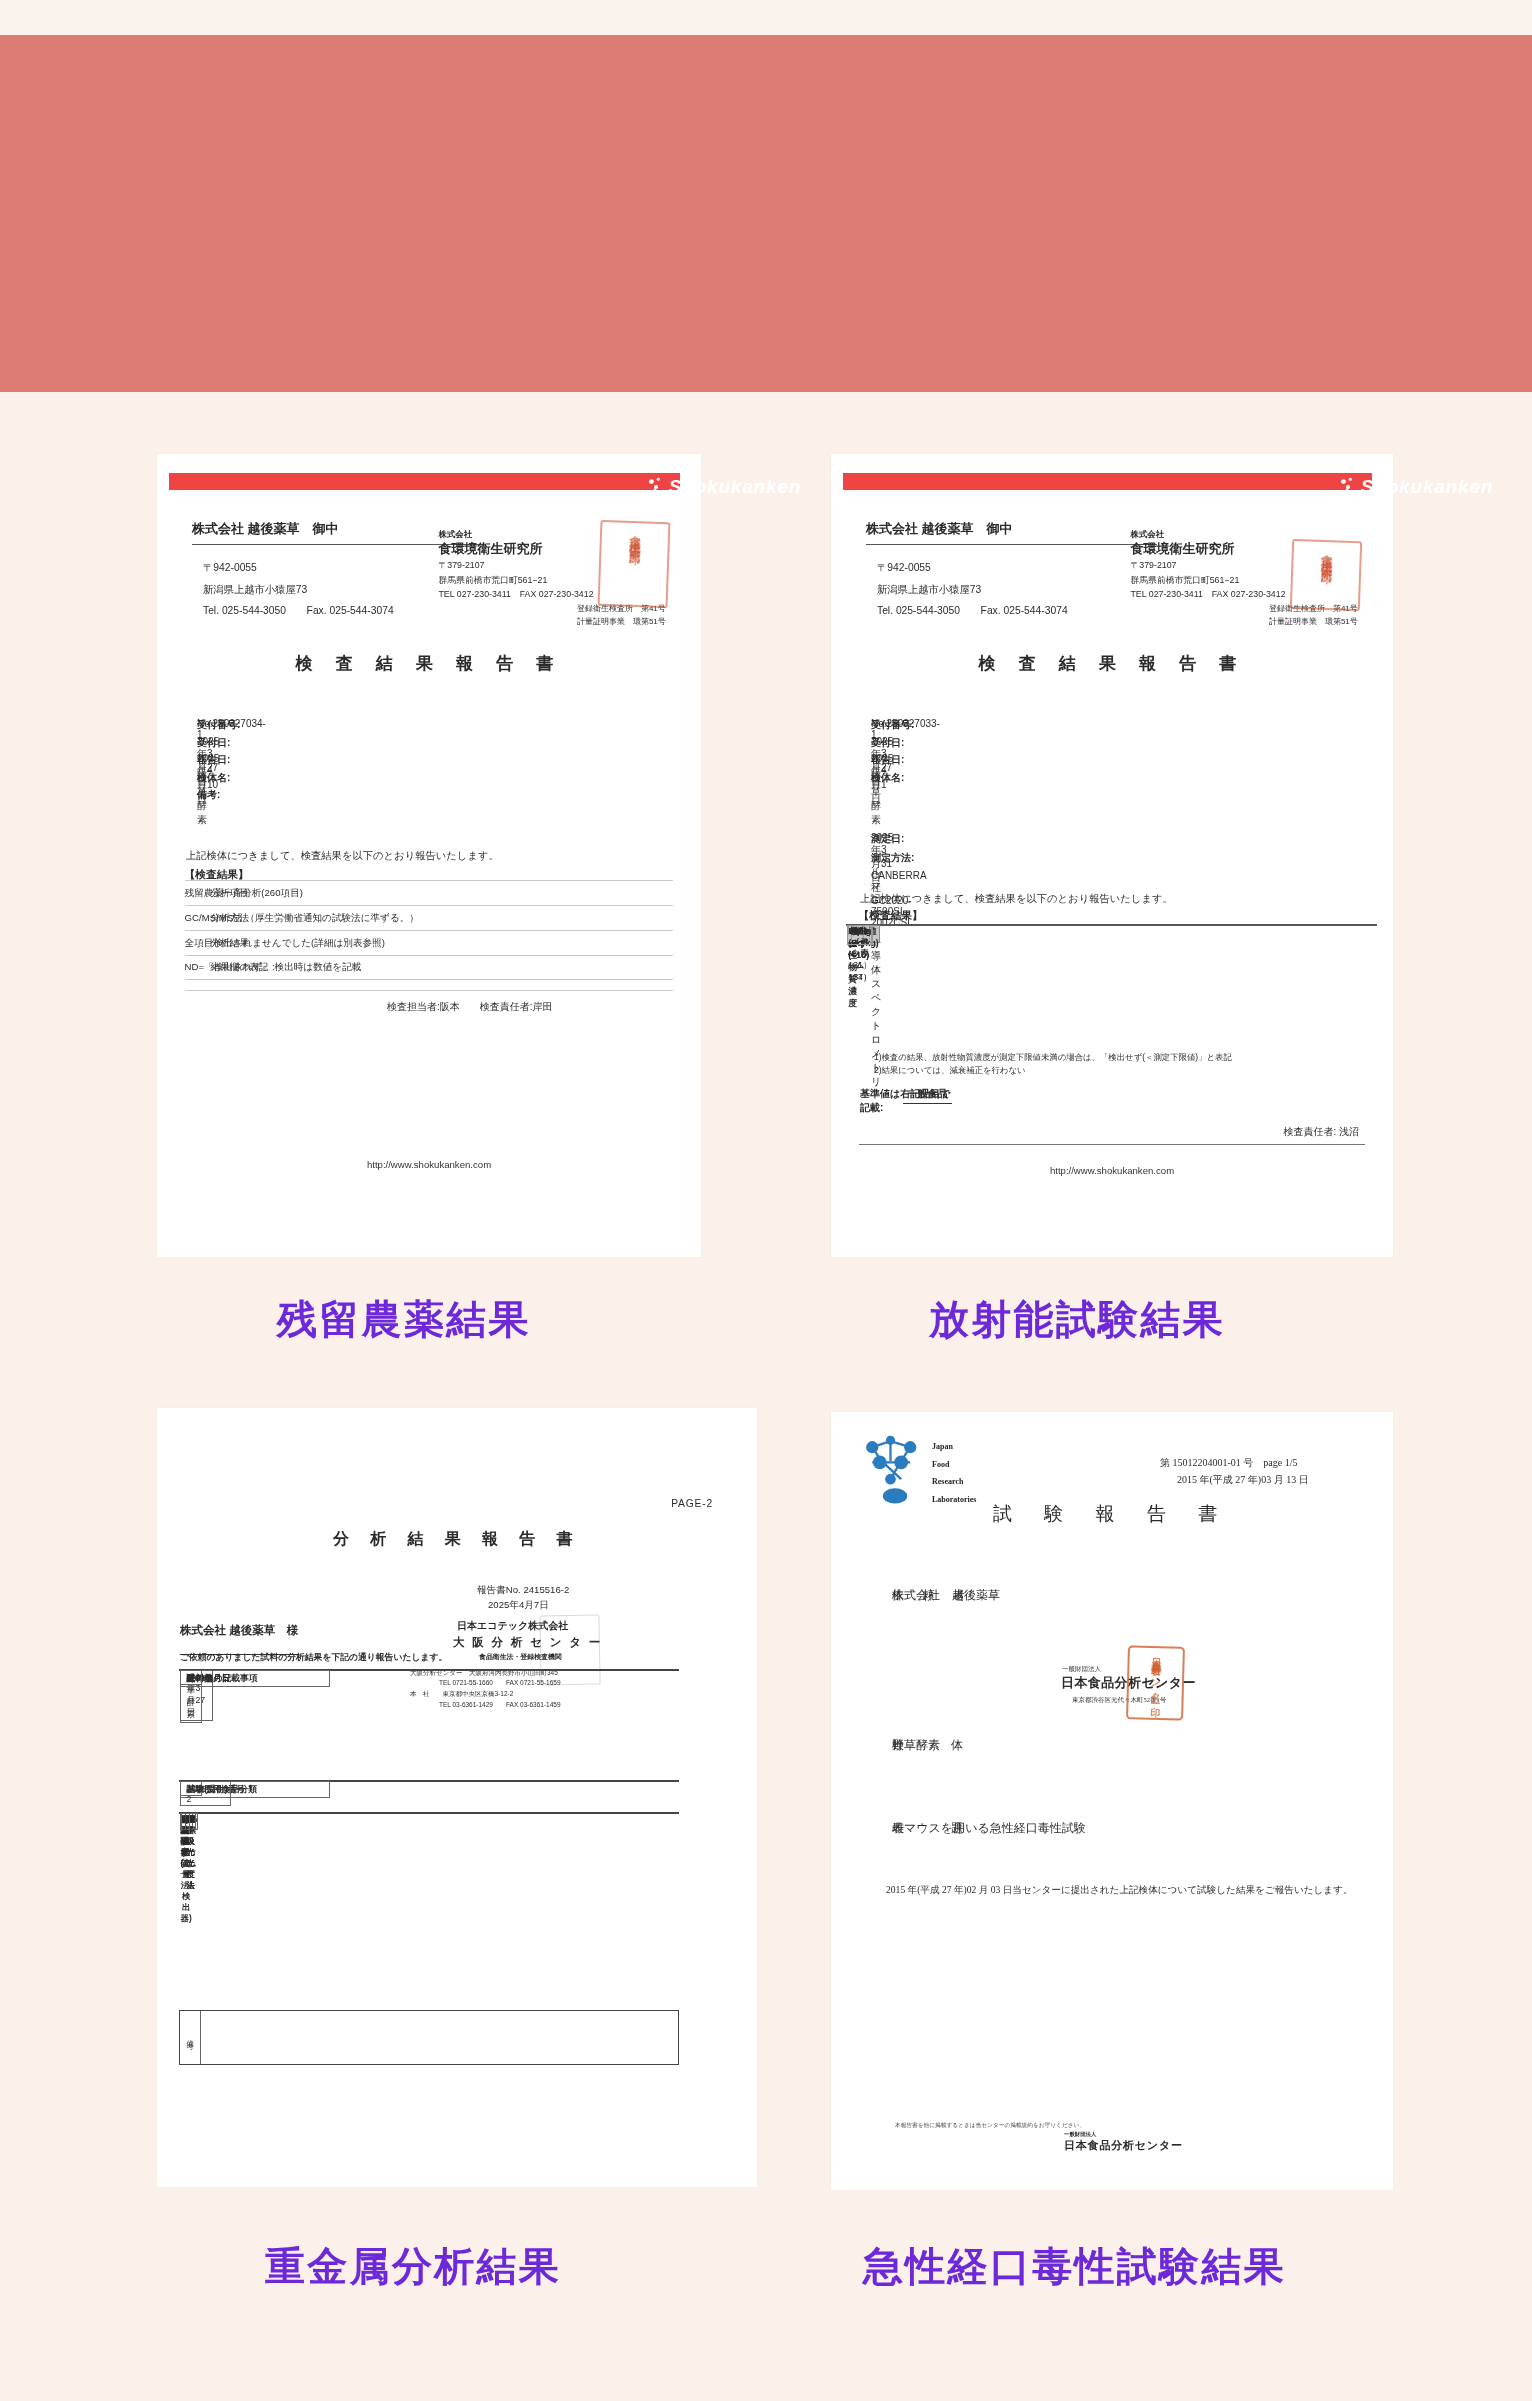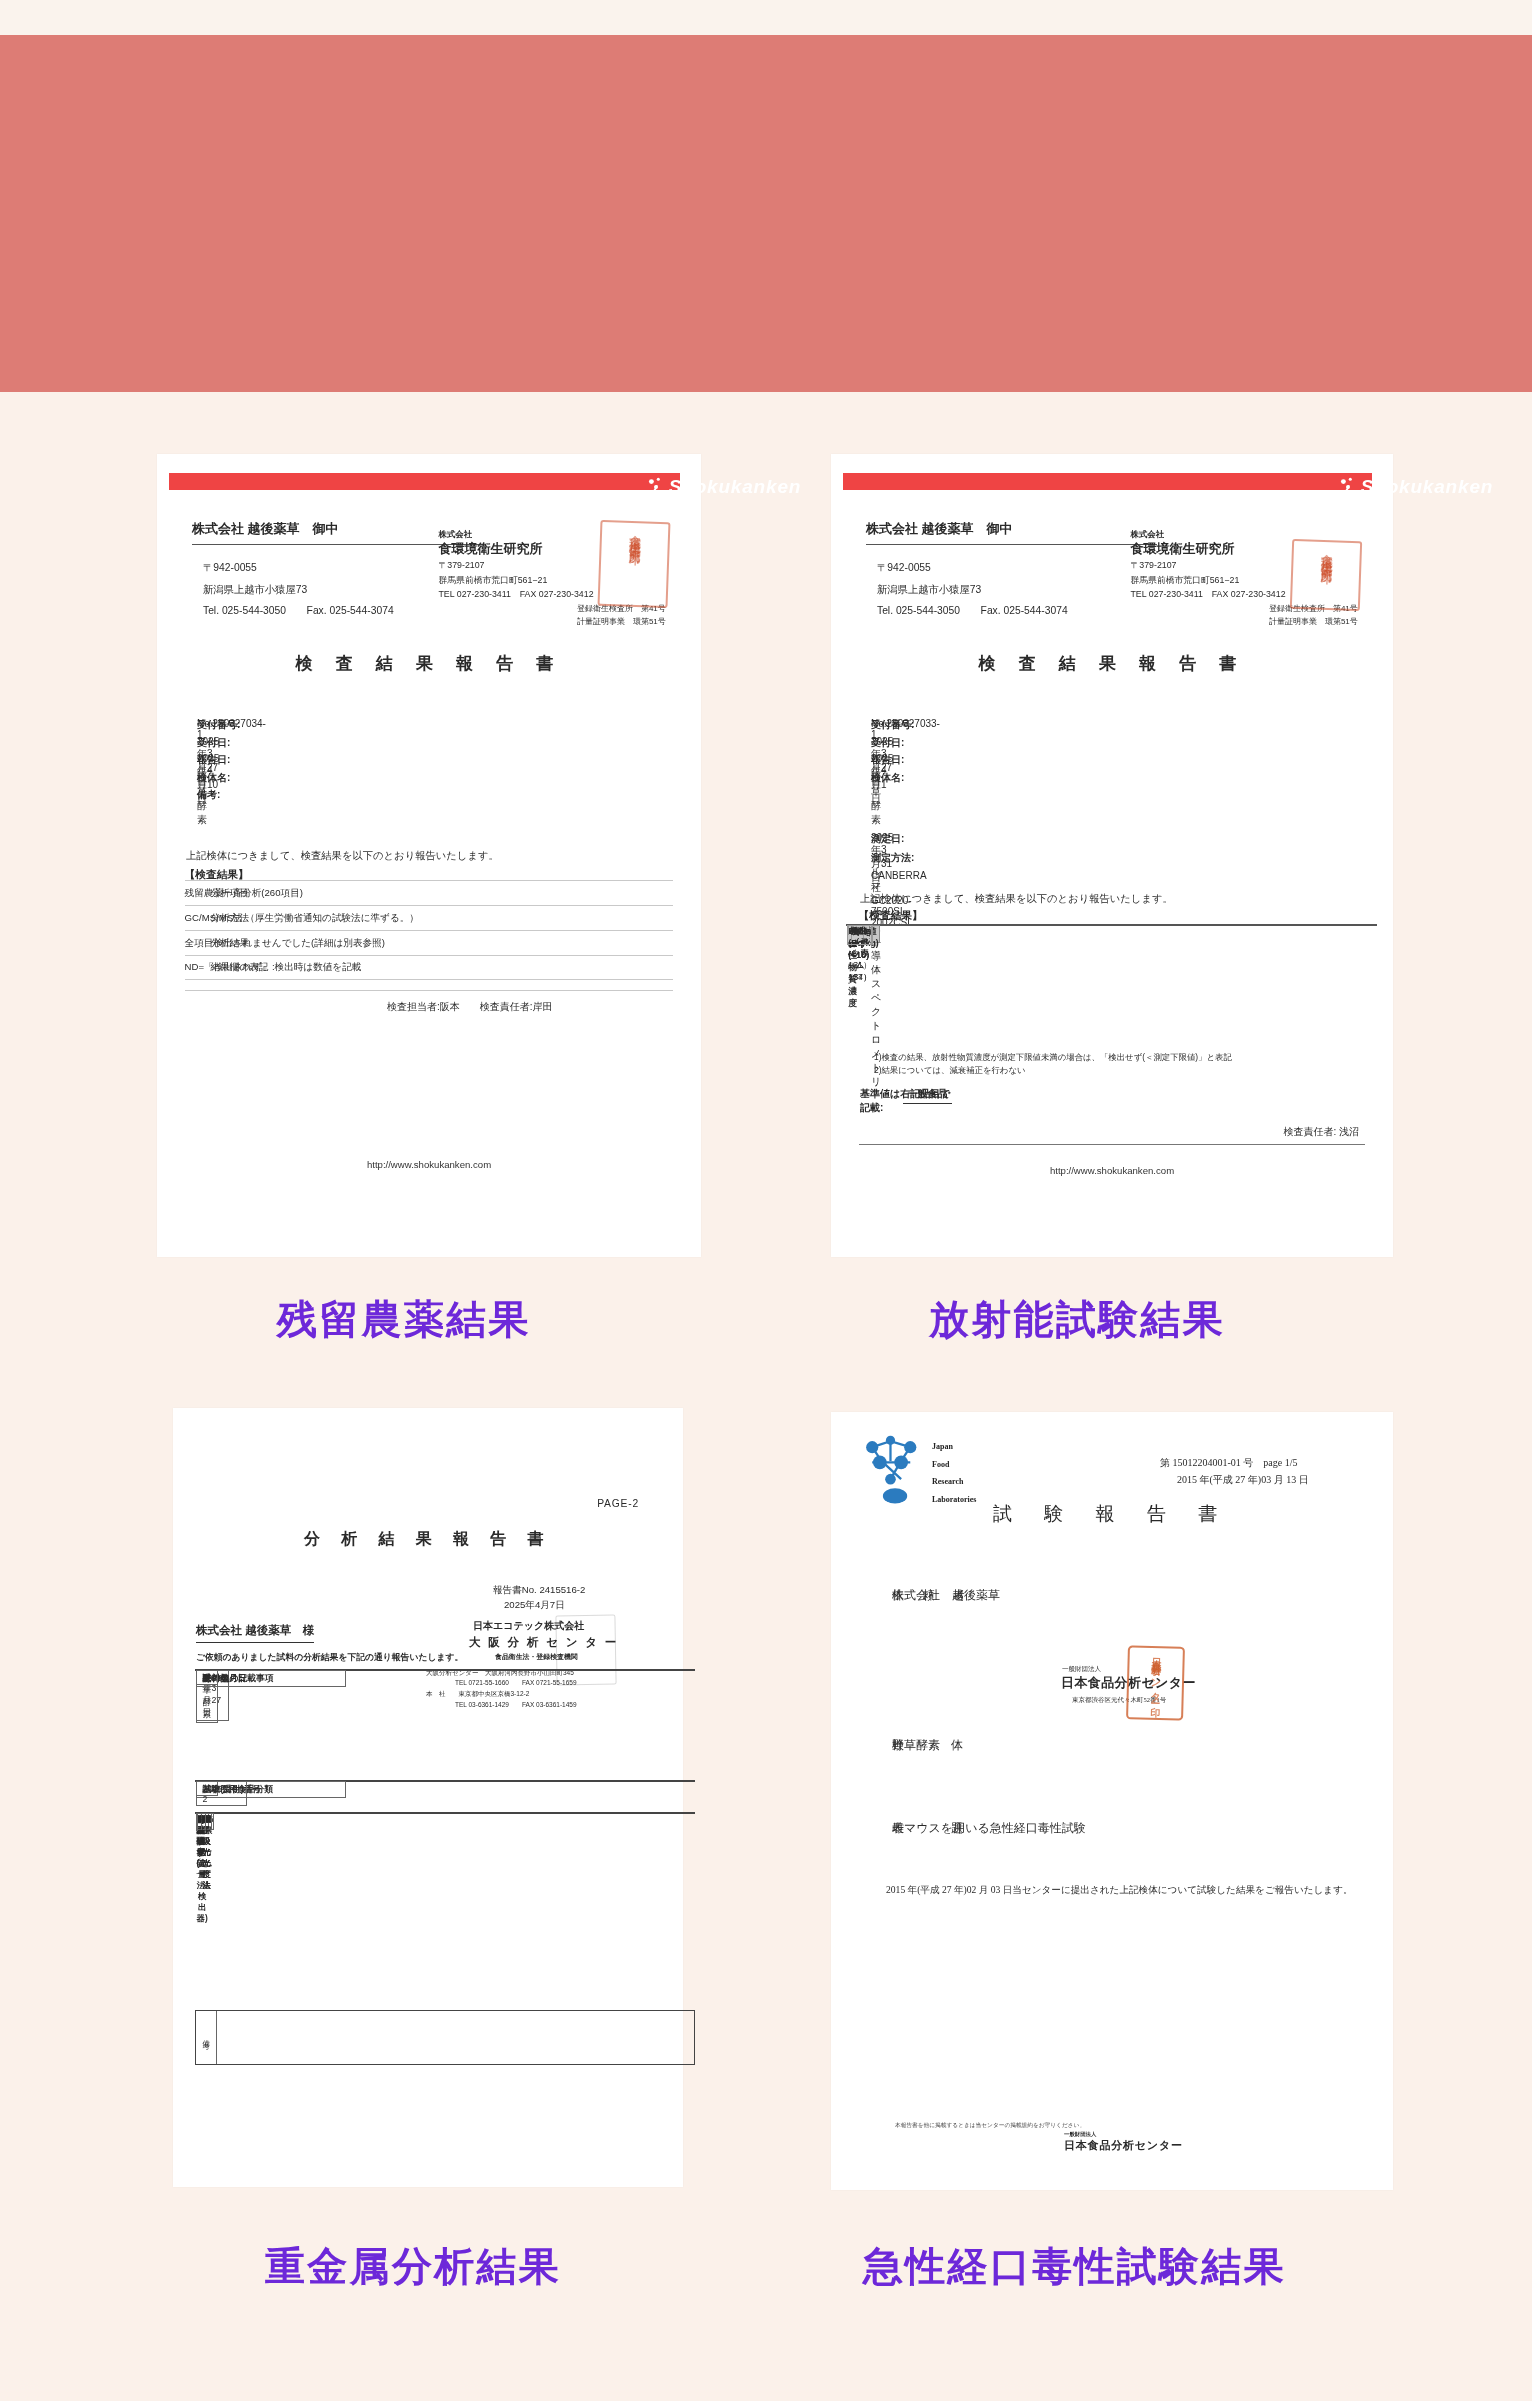--- a/index.html
+++ b/index.html
@@ -11,21 +11,21 @@
   .banner { position:absolute; left:0; top:35px; width:1532px; height:357px; background:#dd7c75; }
   .banner div { position:absolute; width:100%; text-align:center; color:#fff;
                 font-family:"Liberation Serif","DejaVu Serif",serif; font-weight:600; }
   .banner .l1 { top:69px;  font-size:60px; letter-spacing:1.5px; }
   .banner .l2 { top:153px; font-size:60px; letter-spacing:1.5px; }
   .banner .l3 { top:253px; font-size:49px; letter-spacing:1.5px; }
 
   .doc { position:absolute; background:#ffffff; color:#2a2a2a; box-shadow:0 0 1.5px rgba(0,0,0,.06); }
   #doc1 { left:157px;  top:454px;  width:544px; height:803px; }
   #doc2 { left:831px; top:454px;  width:562px; height:803px; }
-  #doc3 { left:157px;  top:1408px; width:510px; height:779px;margin-left:16px; }
+  #doc3 { left:157px;  top:1408px; width:600px; height:779px; }
   #doc4 { left:831px; top:1412px; width:562px; height:778px; }
   .doc * { position:absolute; }
 
   
   .blue-bar { left:11.5px; right:21.5px; top:19px; height:17px; background:#ef4444; }
   .blue-bar .logo { right:10.7px; top:3.1px; color:#fff; font-style:italic; font-weight:bold;
                     font-size:19px; letter-spacing:0.8px; white-space:nowrap; }
   .blue-bar svg { left:auto; position:static; vertical-align:-2.3px; margin-right:3.1px; }
   .addressee { left:35px; top:66px; width:291px; font-size:13px; font-weight:bold;
                border-bottom:1.5px solid #555; padding-bottom:6.1px; white-space:nowrap; }
@@ -74,21 +74,21 @@
   .kijun { left:29px; top:633px; font-size:10px; font-weight:bold; }
   .kijun .uv { position:static; display:inline-block; margin-left:43px; border-bottom:1.5px solid #333; padding:0 4.6px 1.5px;font-family:Liberation Serif, serif; }
   .signer2 { right:34px; top:671px; font-size:10px; }
   .hr2 { left:27.6px; right:27.6px; top:690px; border-top:1.1px solid #777; height:0; }
 
   
   .page3 { right:44px; top:90px; font-size:10.3px; letter-spacing:0.8px; }
   .title3 { left:0; top:121px; width:100%; text-align:center; font-size:16px; font-weight:bold; letter-spacing:8.4px; }
   .repno3 { left:320px; top:176px; font-size:9.6px; }
   .date3  { left:331px; top:191px; font-size:9.6px; }
-  .client3 { left:23px; top:215px; font-size:11.5px; font-weight:bold; border-bottom:1.1px solid #333; padding-bottom:4px; white-space:nowrap; }
+  .client3 { left:23px; top:215px; font-size:11.5px; font-weight:bold; border-bottom:1.1px solid #333; padding-bottom:16px; white-space:nowrap; }
   .comp1 { left:300px; top:211px; font-size:10px; font-weight:bold; white-space:nowrap; }
   .comp2 { left:296px; top:227px; font-size:11.5px; letter-spacing:2.3px; font-weight:bold; white-space:nowrap; }
   .comp3 { left:322px; top:244px; font-size:6.9px; font-weight:bold; }
   .stamp-gray { left:383px; top:207px; width:60px; height:70px; border:1.5px solid #bbb; border-radius:2.3px; opacity:.55; transform:rotate(-1deg); }
   .a1 { left:253px; top:261px; font-size:6.5px; white-space:nowrap; }
   .a2 { left:282px; top:271px; font-size:6.5px; white-space:nowrap; }
   .a3 { left:253px; top:282px; font-size:6.5px; white-space:nowrap; }
   .a4 { left:282px; top:293px; font-size:6.5px; white-space:nowrap; }
   .intro3 { left:23px; top:242px; font-size:8.8px; font-weight:bold; top:244px; }
   .t3a { left:21.5px; top:261px; width:500px; border:1.5px solid #444; font-size:8.8px; }

